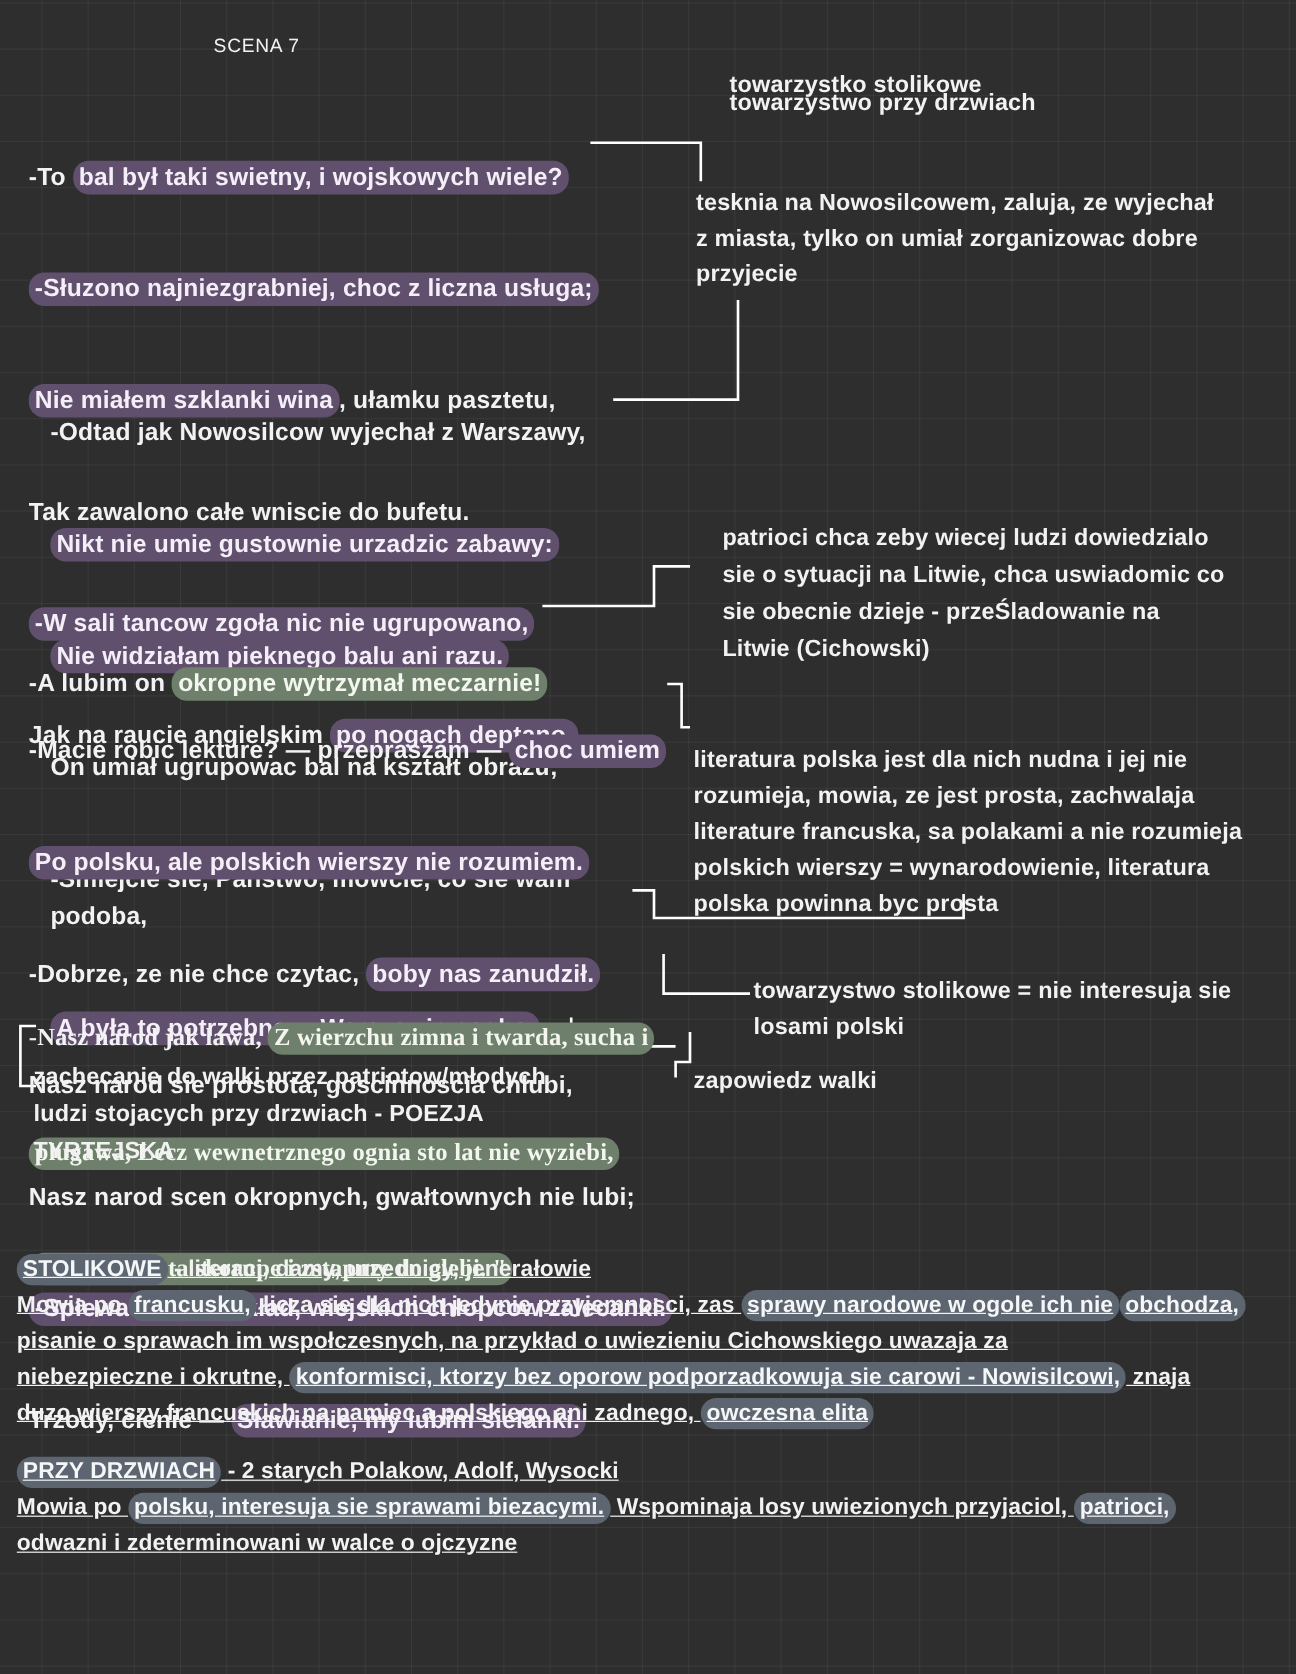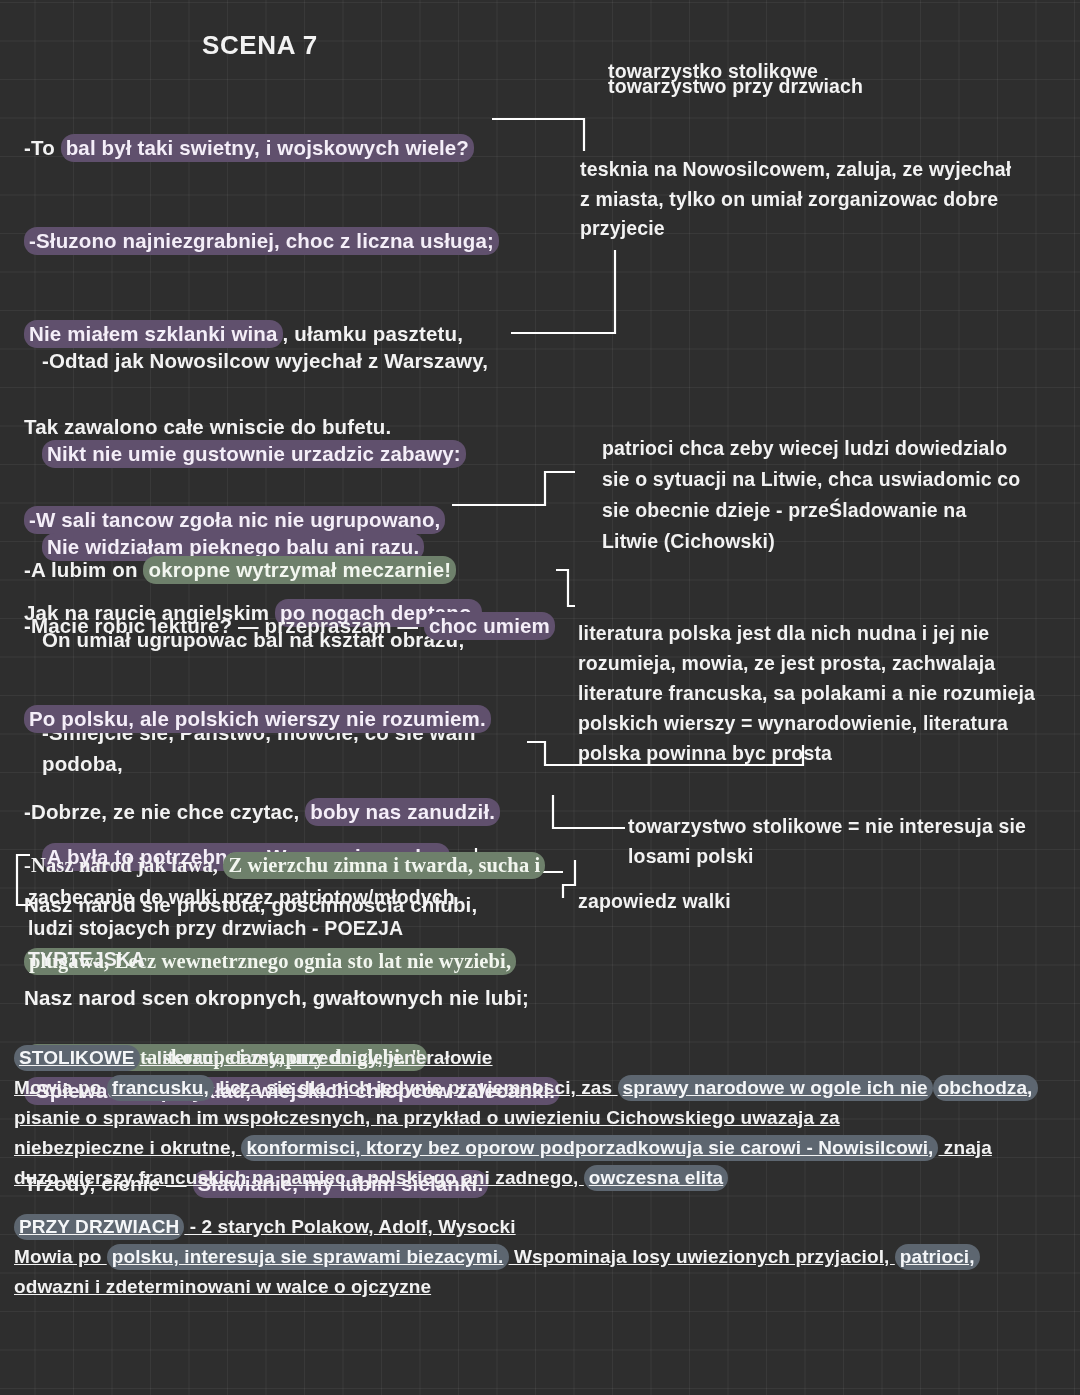--- a/index.html
+++ b/index.html
@@ -15,22 +15,22 @@
     color:#f2f2f2;
     position:relative;
     overflow:hidden;
     -webkit-font-smoothing:antialiased;
   }
   .canvas{position:absolute;inset:0;}
   .abs{position:absolute;}
 
   
   .scena-title{
-    left:202px; top:30px;
-    font-size:26px; font-weight:700; letter-spacing:.6px;
+    left:178px; top:30px;
+    font-size:16px; font-weight:400; letter-spacing:.6px;
   }
   .poem{
     font-size:20.5px;
     line-height:31px;
     font-weight:600;
     letter-spacing:.15px;
     white-space:pre-wrap;
   }
   .note{
     font-size:19.5px;

